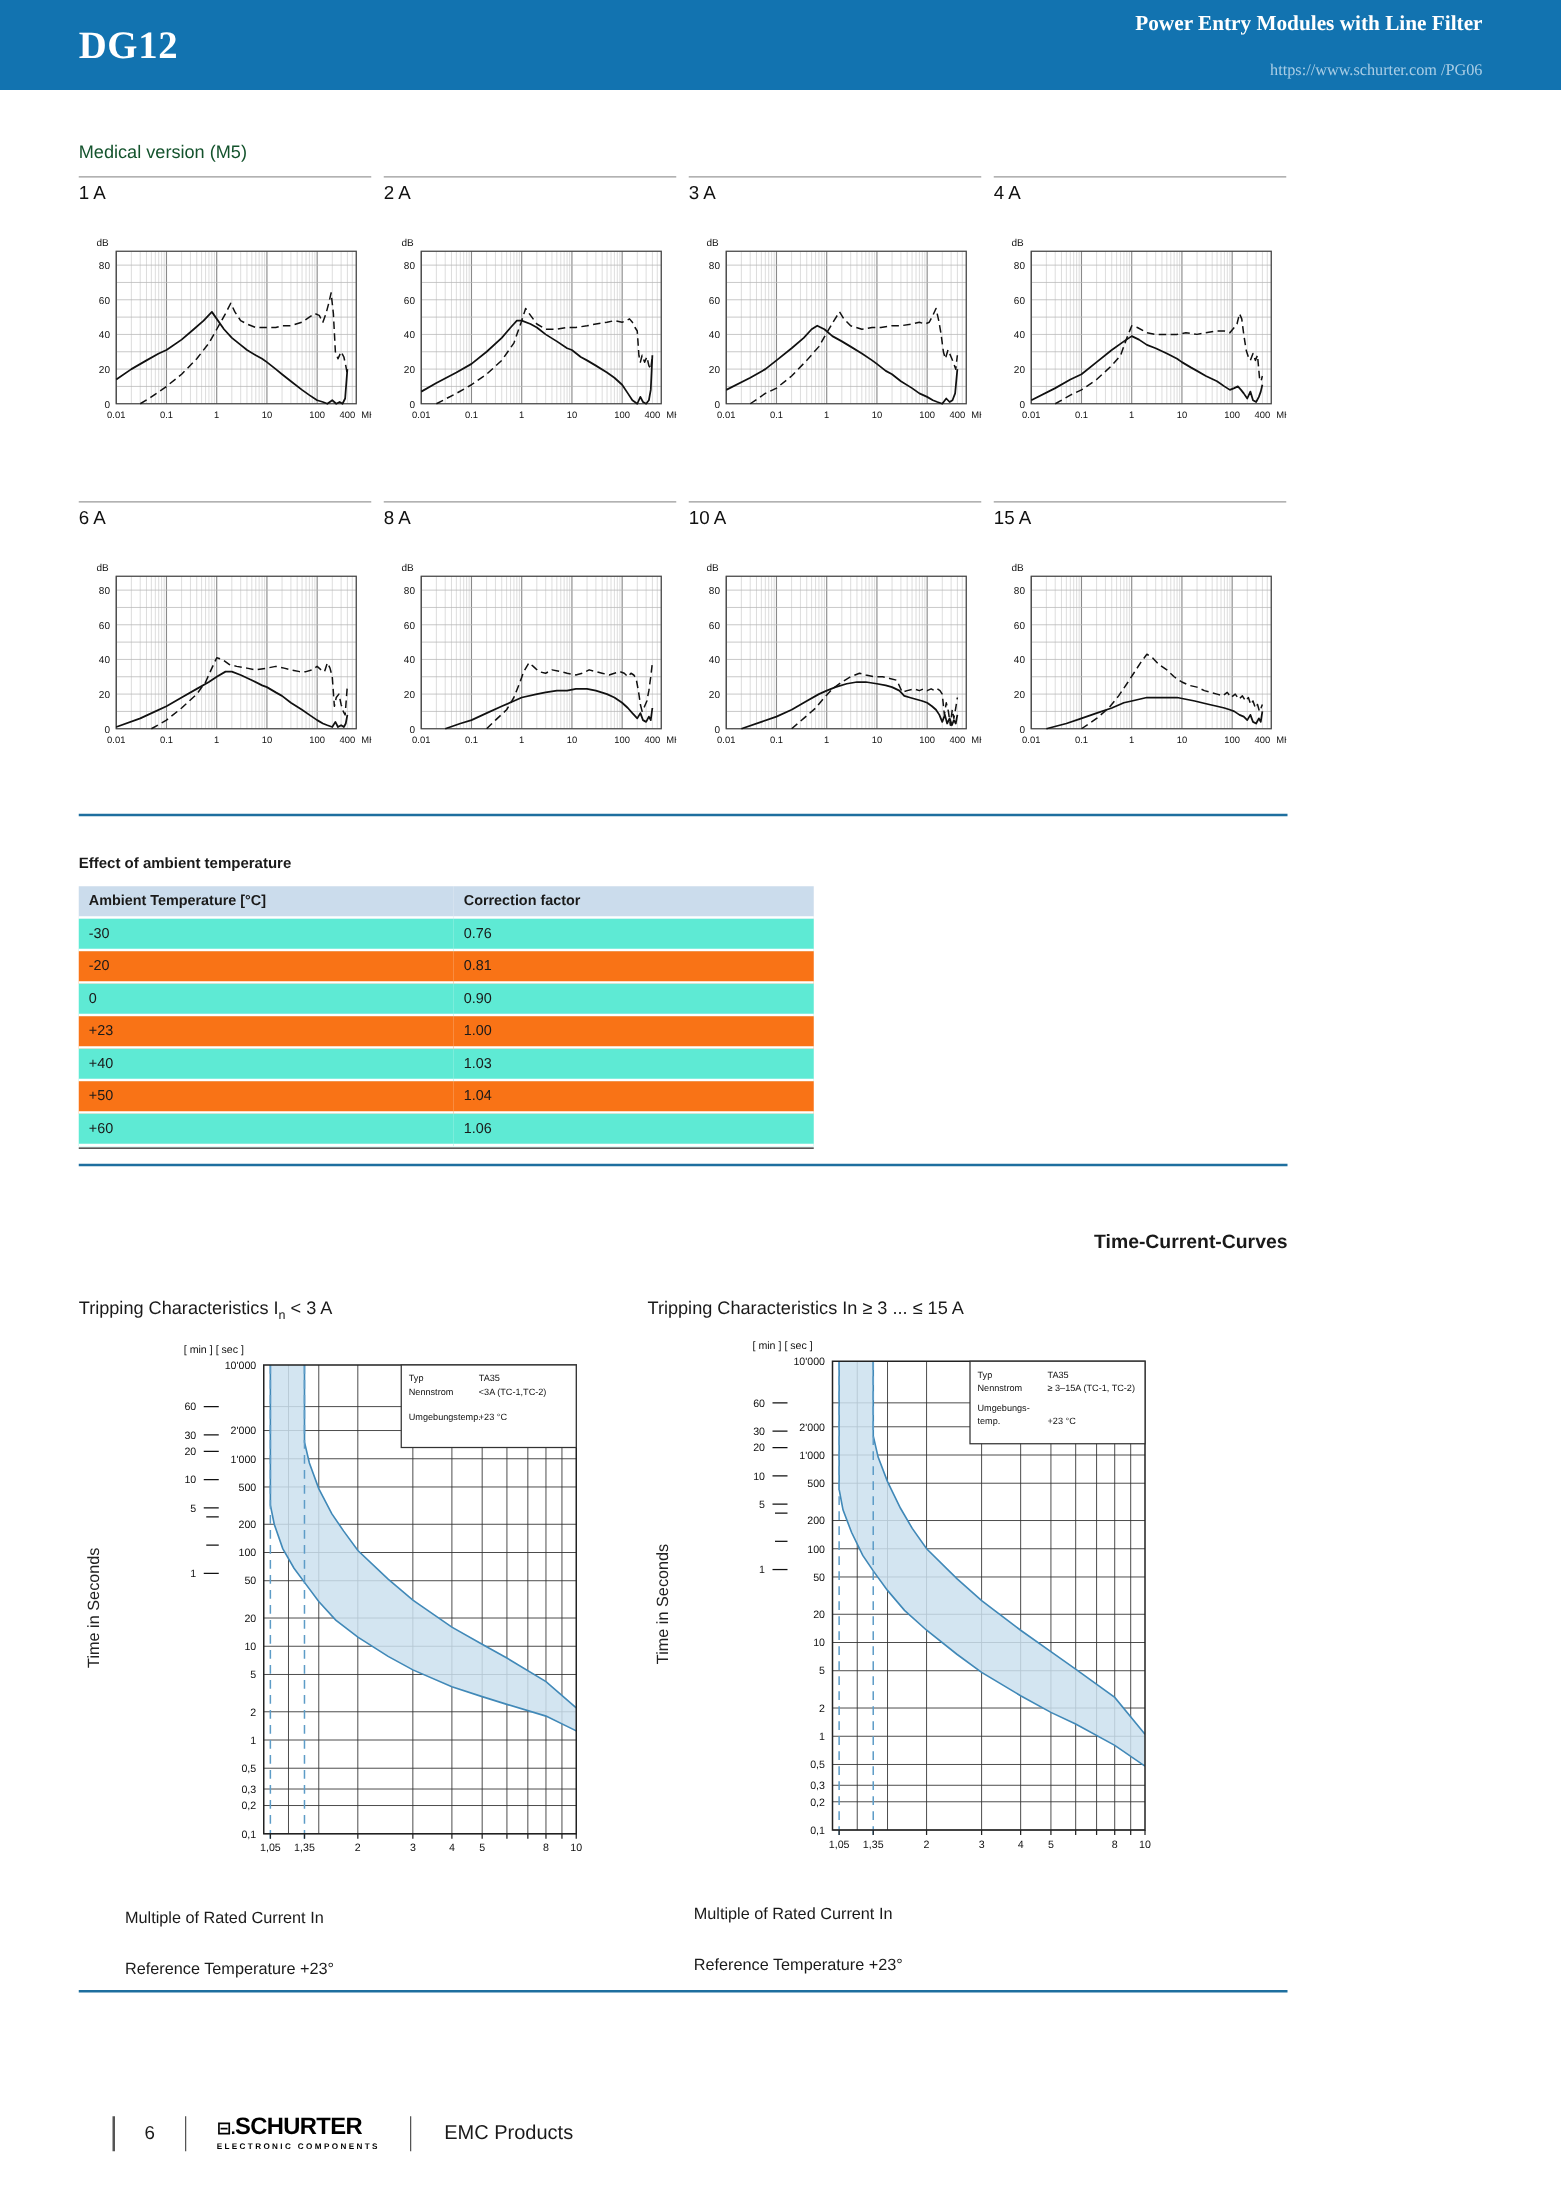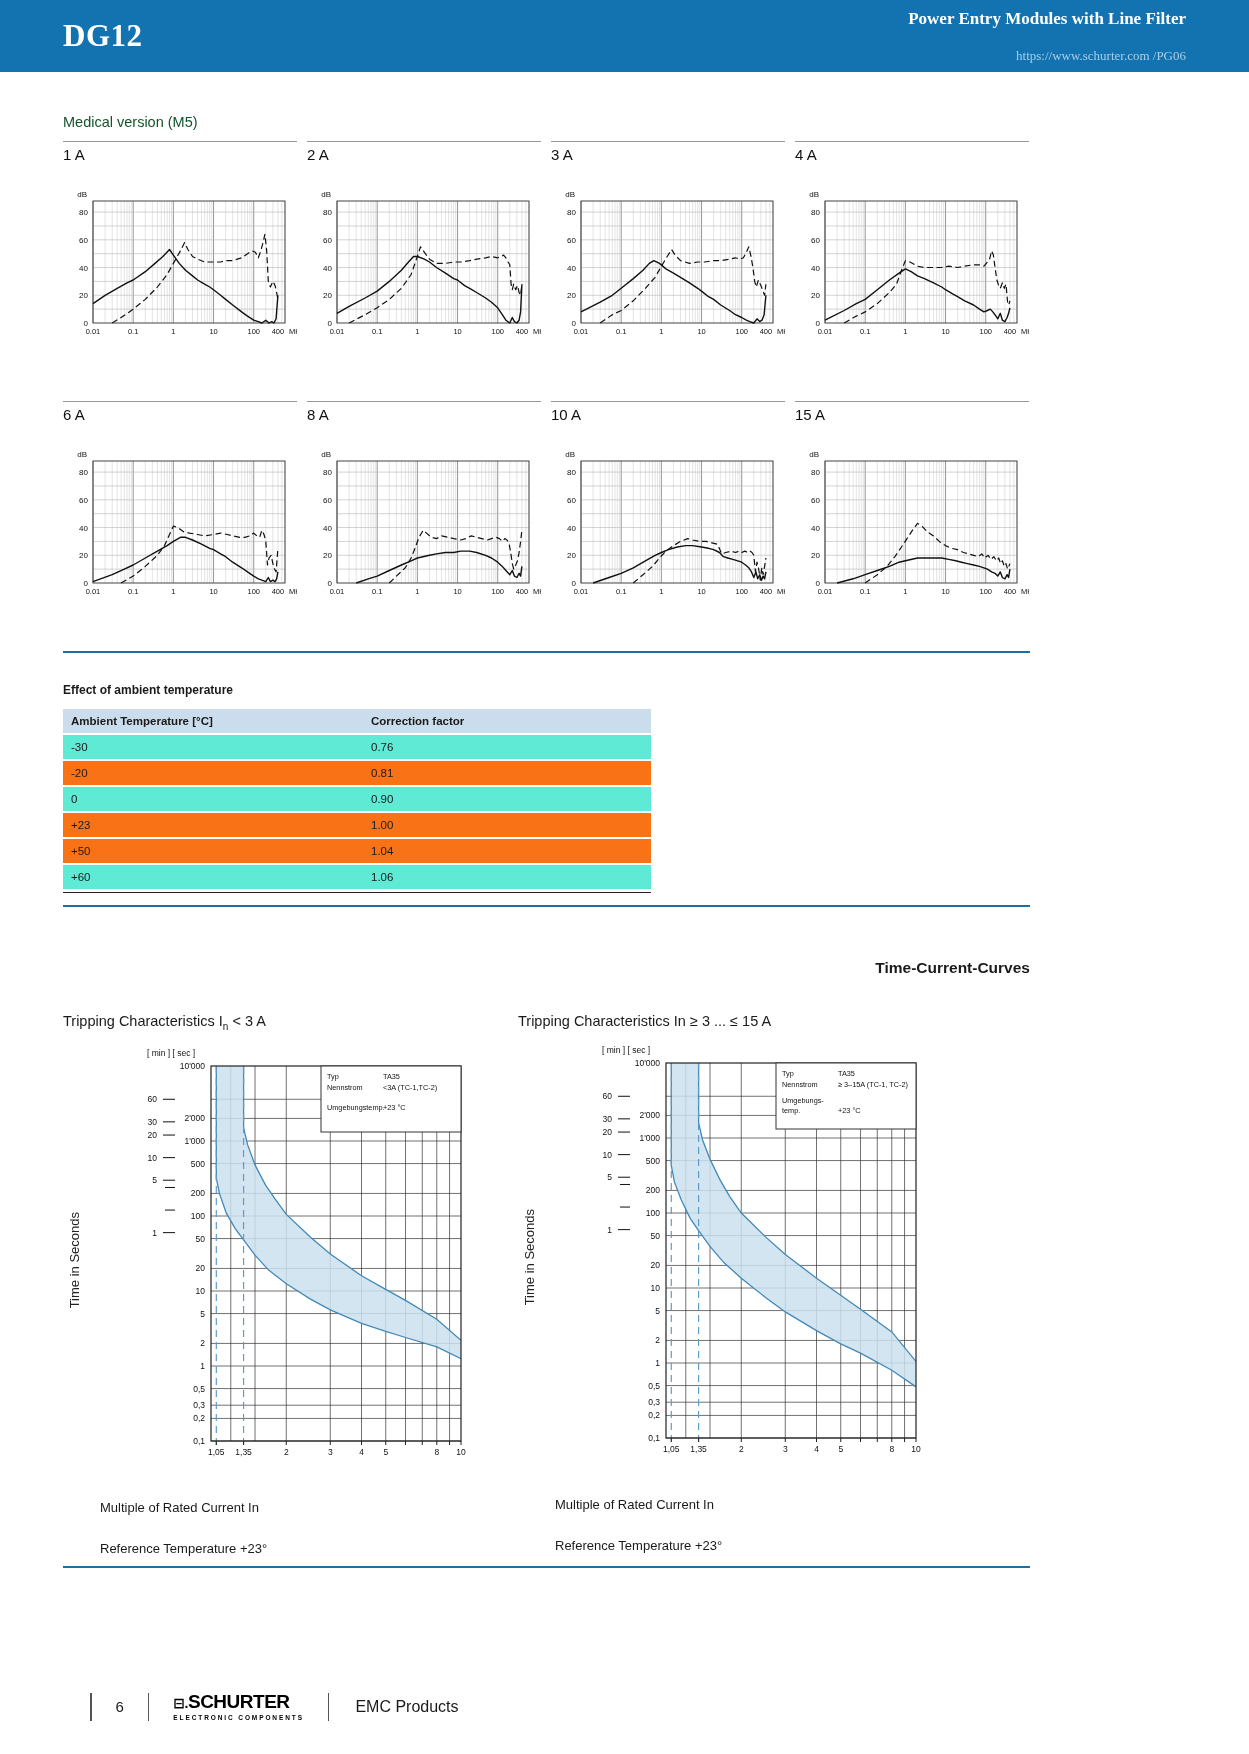--- a/index.html
+++ b/index.html
@@ -674,20 +674,24 @@
             <td>0.81</td>
           </tr>
           <tr class="odd">
             <td>0</td>
             <td>0.90</td>
           </tr>
           <tr class="even">
             <td>+23</td>
             <td>1.00</td>
           </tr>
+          <tr class="odd">
+            <td>+40</td>
+            <td>1.03</td>
+          </tr>
           <tr class="even">
             <td>+50</td>
             <td>1.04</td>
           </tr>
           <tr class="odd">
             <td>+60</td>
             <td>1.06</td>
           </tr>
         </tbody>
     </table>

